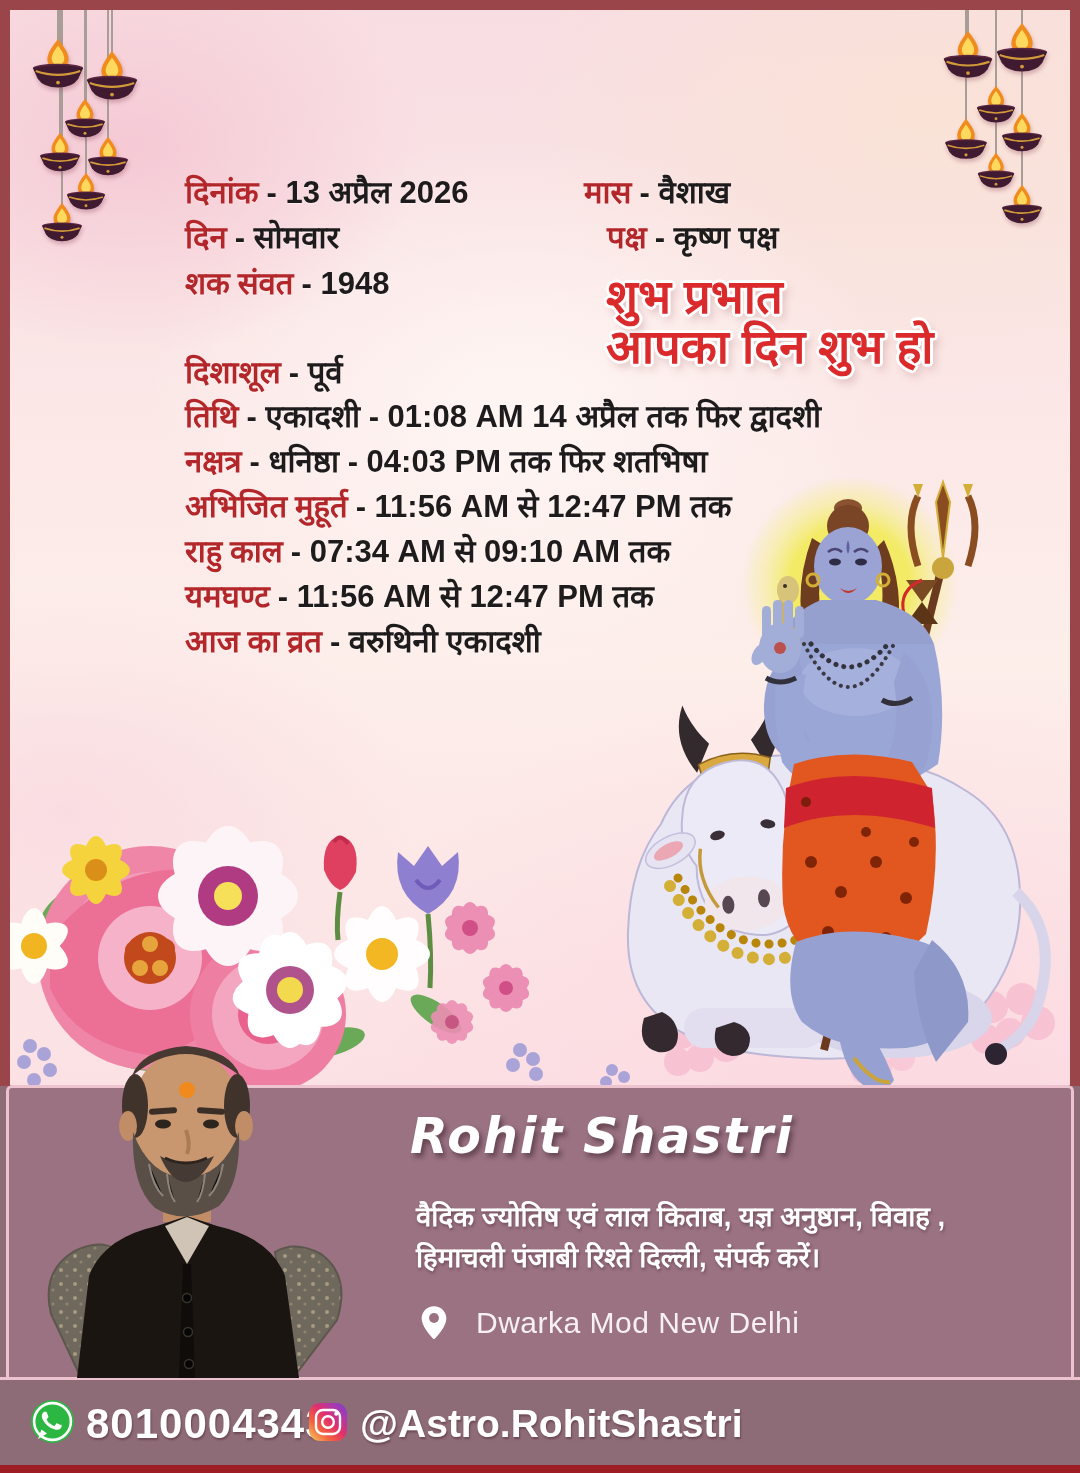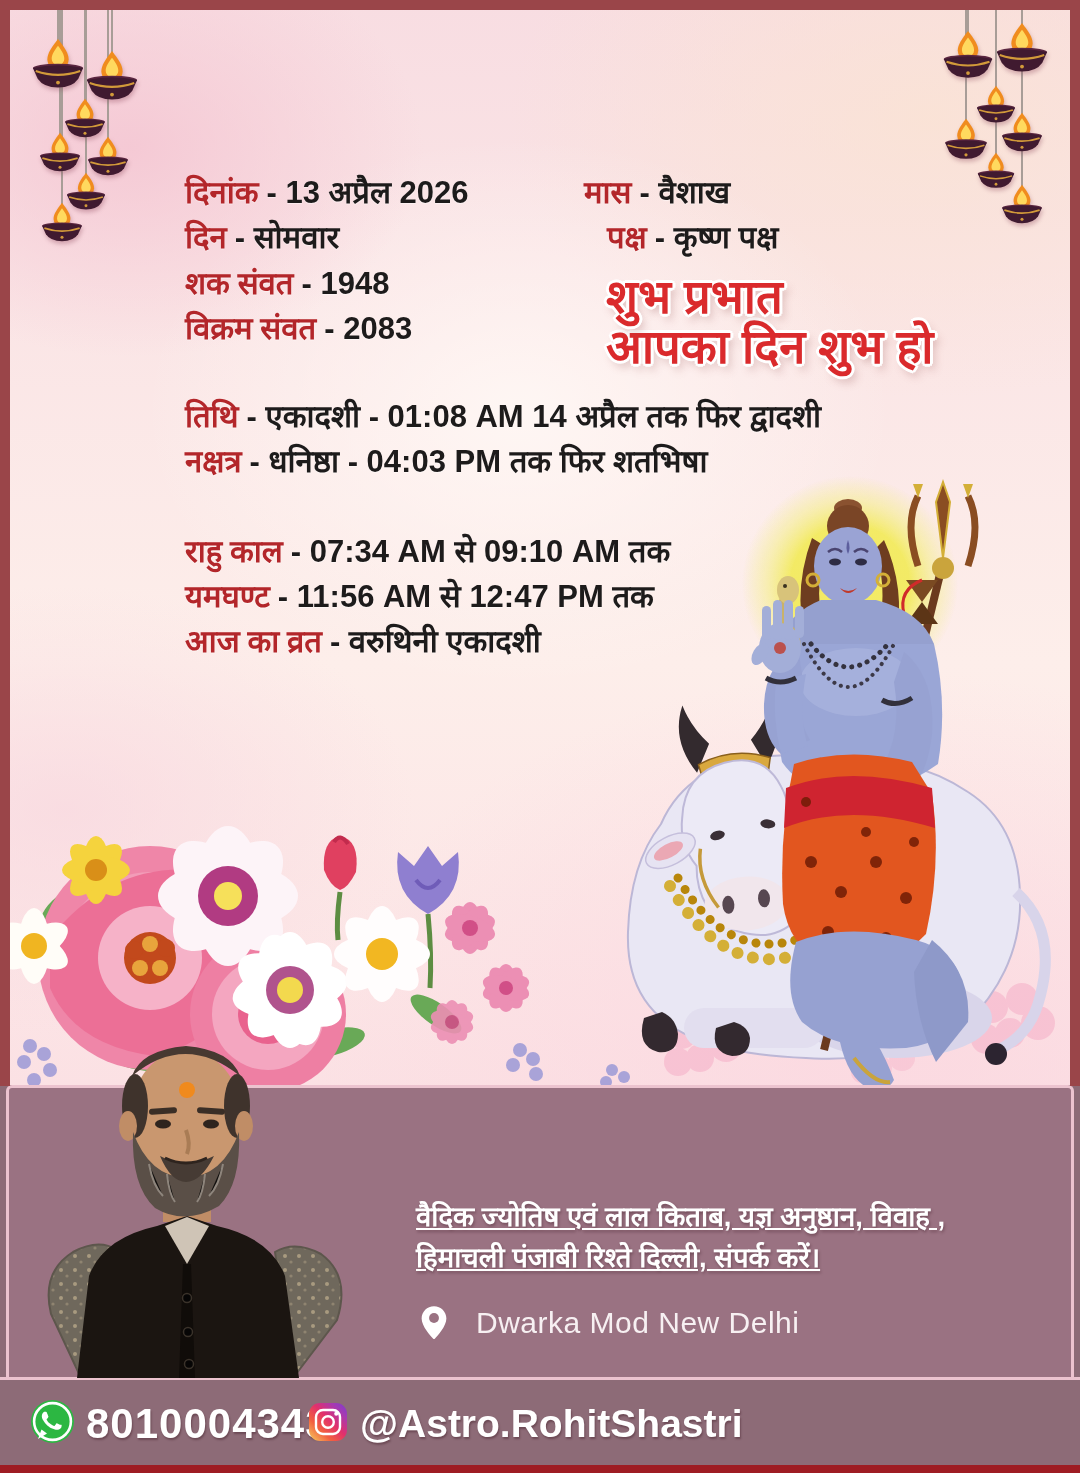--- a/index.html
+++ b/index.html
@@ -57,21 +57,21 @@
   .bottom-section{left:0;top:1085px;width:1080px;height:388px;background:#8d6b77;z-index:3;}
   .info-panel{position:absolute;left:6px;right:6px;top:0;height:292px;background:#9a7282;
     border:3px solid #ecc3cf;border-bottom:none;border-radius:6px 6px 0 0;}
   .contact-bar{position:absolute;left:0;right:0;top:292px;height:88px;background:#8d6b77;border-top:3px solid #ecc3cf;}
   .bottom-strip{position:absolute;left:0;right:0;top:380px;height:8px;background:#9e1c23;}
 
   .photo{left:15px;top:1014px;width:392px;height:364px;z-index:4;}
   .astro-name{left:410px;top:1108px;z-index:5;color:#ffffff;font-size:49px;font-weight:700;font-style:italic;
     font-family:"DejaVu Sans",sans-serif;letter-spacing:2px;text-shadow:3px 4px 5px rgba(40,15,25,.45);white-space:nowrap;}
   .astro-desc{left:416px;top:1196px;z-index:5;color:#ffffff;font-size:27.5px;font-weight:700;line-height:41px;
-    text-shadow:1px 2px 3px rgba(60,25,35,.4);white-space:nowrap;text-decoration:underline;}
+    text-shadow:1px 2px 3px rgba(60,25,35,.4);white-space:nowrap;}
   .loc-row{left:420px;top:1305px;z-index:5;display:flex;align-items:center;gap:12px;}
   .loc-row svg{width:28px;height:36px;}
   .loc-text{color:#f7f0f2;font-size:30px;font-weight:400;letter-spacing:.5px;margin-left:16px;}
 
   .wa-icon{left:30px;top:1399px;width:45px;height:45px;z-index:5;}
   .wa-num{left:86px;top:1400px;z-index:5;color:#fff;font-size:42px;font-weight:700;letter-spacing:1px;
     text-shadow:1px 2px 2px rgba(60,25,35,.4);}
   .ig-icon{left:308px;top:1402px;width:40px;height:40px;z-index:5;}
   .ig-handle{left:360px;top:1402px;z-index:5;color:#fff;font-size:39px;font-weight:700;
     text-shadow:1px 2px 2px rgba(60,25,35,.4);white-space:nowrap;}
@@ -369,30 +369,31 @@
       <path d="M196 438 Q236 470 232 520 L200 560 Q180 520 178 470 Z" fill="#8e99c9"></path>
       <path d="M104 540 Q112 576 132 586 Q150 592 158 578 Q150 556 140 540 Z" fill="#96a1d1"></path>
       <path d="M118 556 q20 26 36 24" stroke="#caa43c" stroke-width="4" fill="none"></path>
     </g>
   </svg>
 
 
   <div class="p-row" style="left:185px;top:170px;"><span class="lbl">दिनांक</span><span>- 13 अप्रैल 2026</span></div>
   <div class="p-row" style="left:185px;top:215px;"><span class="lbl">दिन</span><span>- सोमवार</span></div>
   <div class="p-row" style="left:185px;top:261px;"><span class="lbl">शक संवत</span><span>- 1948</span></div>
-  <div class="p-row" style="left:185px;top:306px;"><span class="lbl">विक्रम संवत</span><span>- 2083</span></div>
+  <div class="p-row" style="left:185px;top:350px;"><span class="lbl">दिशाशूल</span><span>- पूर्व</span></div>
 
   <div class="p-row" style="left:584px;top:170px;"><span class="lbl">मास</span><span>- वैशाख</span></div>
   <div class="p-row" style="left:607px;top:215px;"><span class="lbl">पक्ष</span><span>- कृष्ण पक्ष</span></div>
 
   <div class="greet" style="top:313px;">आपका दिन शुभ हो</div>
   <div class="greet" style="top:263px;">शुभ प्रभात</div>
 
   <div class="p-row" style="left:185px;top:394px;"><span class="lbl">तिथि</span><span>- एकादशी - 01:08 AM 14 अप्रैल तक फिर द्वादशी</span></div>
   <div class="p-row" style="left:185px;top:439px;"><span class="lbl">नक्षत्र</span><span>- धनिष्ठा - 04:03 PM तक फिर शतभिषा</span></div>
+  <div class="p-row" style="left:185px;top:484px;"><span class="lbl">अभिजित मुहूर्त</span><span>- 11:56 AM से 12:47 PM तक</span></div>
   <div class="p-row" style="left:185px;top:529px;"><span class="lbl">राहु काल</span><span>- 07:34 AM से 09:10 AM तक</span></div>
   <div class="p-row" style="left:185px;top:574px;"><span class="lbl">यमघण्ट</span><span>- 11:56 AM से 12:47 PM तक</span></div>
   <div class="p-row" style="left:185px;top:619px;"><span class="lbl">आज का व्रत</span><span>- वरुथिनी एकादशी</span></div>
 
   <div class="abs bottom-section">
     <div class="info-panel"></div>
     <div class="contact-bar"></div>
     <div class="bottom-strip"></div>
   </div>
 
@@ -434,20 +435,21 @@
     <path d="M145 142 Q171 156 199 142 Q186 168 171 168 Q156 168 145 142 Z" fill="#463b34"></path>
     <g stroke="#9b938a" stroke-width="2" opacity=".8">
       <path d="M134 150 q4 22 14 32"></path>
         <path d="M152 160 q2 20 8 28"></path>
         <path d="M208 150 q-4 22 -14 32"></path>
         <path d="M190 160 q-2 20 -8 28"></path>
     </g>
     <path d="M150 144 Q171 154 192 144" stroke="#2e241e" stroke-width="3" fill="none"></path>
   </svg>
 
+  <div class="abs astro-name">Rohit Shastri</div>
   <div class="abs astro-desc">
     <div>वैदिक ज्योतिष एवं लाल किताब, यज्ञ अनुष्ठान, विवाह ,</div>
     <div>हिमाचली पंजाबी रिश्ते दिल्ली, संपर्क करें।</div>
   </div>
   <div class="abs loc-row">
     <svg viewBox="0 0 24 32">
       <path d="M12 1 C5.9 1 1 5.9 1 12 c0 7 8.2 15.6 10.1 17.8 a1.2 1.2 0 0 0 1.8 0 C14.8 27.6 23 19 23 12 23 5.9 18.1 1 12 1 Z" fill="#ffffff"></path>
       <circle cx="12" cy="11.5" r="4.4" fill="#9a7282"></circle>
     </svg>
     <span class="loc-text">Dwarka Mod New Delhi</span>

